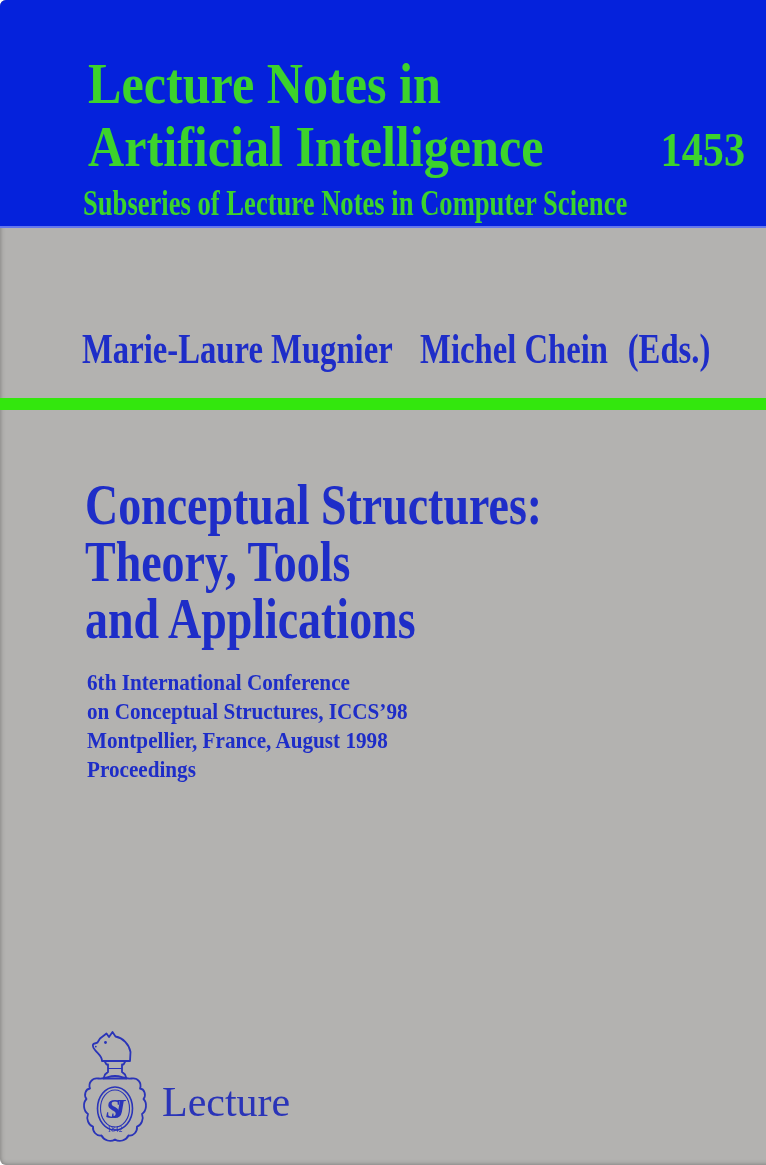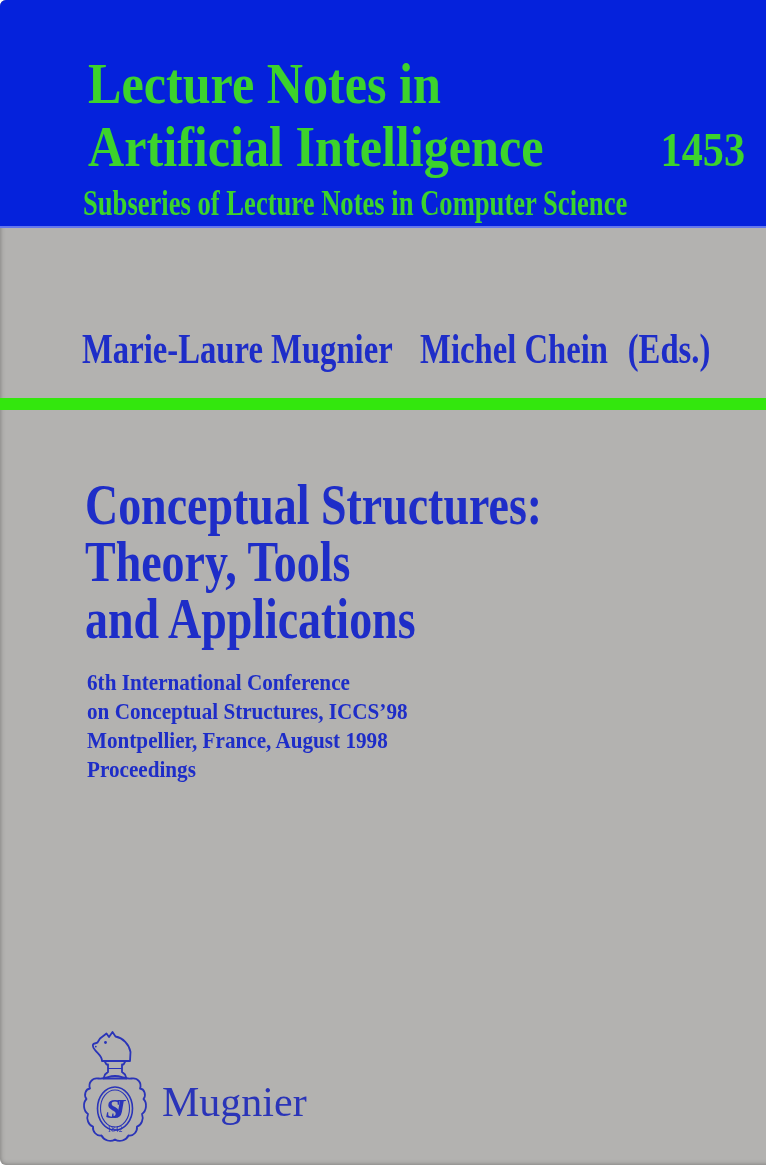--- a/index.html
+++ b/index.html
@@ -155,15 +155,15 @@
     <path d="M38 45 C31 45 28 48.5 21.5 47.5 C15 46.5 11 52 13 57.5 C8.5 58 6.5 64 9.5 68 C5.5 72 6.5 80 11 83 C9 88 11.5 94 16 95.5 C15.5 100.5 19.5 105.5 24.5 104.5 C27 109.5 33.5 111.5 38 108.5 C42.5 111.5 49 109.5 51.5 104.5 C56.5 105.5 60.5 100.5 60 95.5 C64.5 94 67 88 65 83 C69.5 80 70.5 72 66.5 68 C69.5 64 67.5 58 63 57.5 C65 52 61 46.5 54.5 47.5 C48 48.5 45 45 38 45 Z"></path>
 
     <ellipse cx="38" cy="77.5" rx="17.5" ry="21.5" stroke-width="1.6"></ellipse>
     <ellipse cx="38" cy="77.5" rx="14.5" ry="18.5" stroke-width="1.1"></ellipse>
 
     <text x="34" y="87" font-family="Liberation Serif, serif" font-size="27" font-style="italic" font-weight="bold" fill="#2a34b8" stroke="none" text-anchor="middle" letter-spacing="-9">SJ</text>
 
     <text x="38" y="101" font-family="Liberation Serif, serif" font-size="7.5" fill="#2a34b8" stroke="none" text-anchor="middle">1842</text>
   </svg>
 
-  <div class="publisher-name">Mugnier</div>
+  <div class="publisher-name">Lecture</div>
 
 </div>
 
 </body></html>

